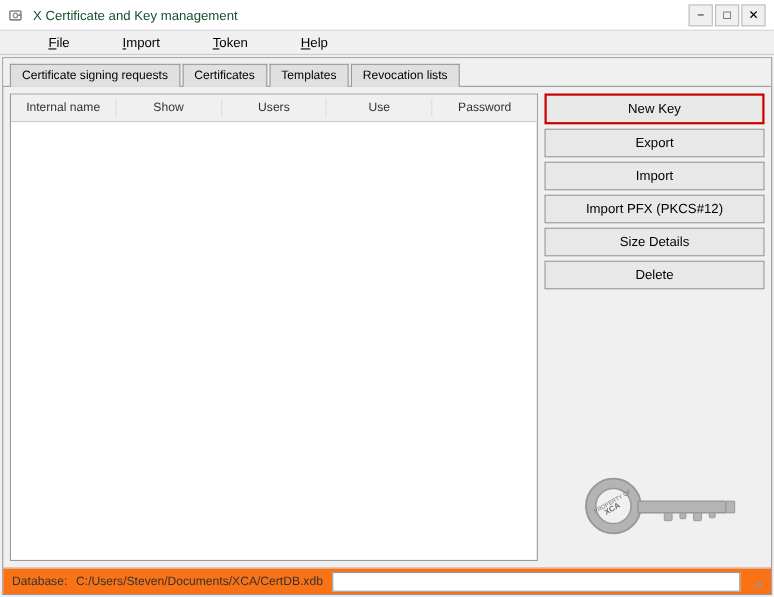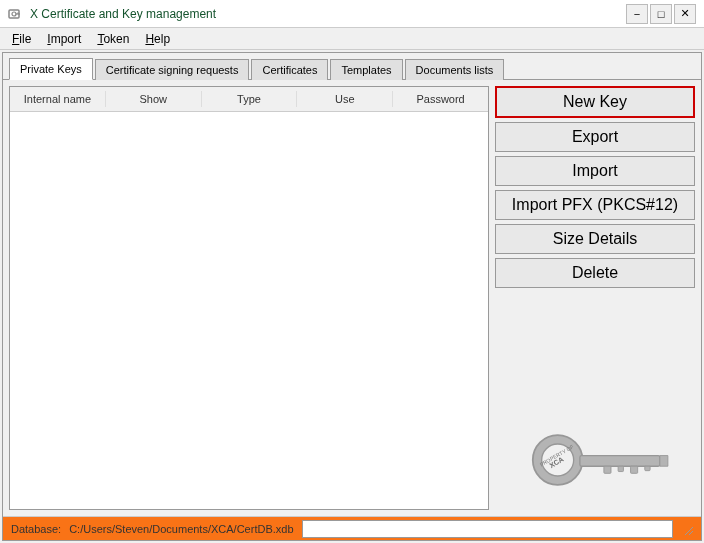--- a/index.html
+++ b/index.html
@@ -58,20 +58,21 @@
       gap: 0;
       padding: 2px 4px;
       border-bottom: 1px solid #ccc;
       height: 22px;
       align-items: center;
     }
     .menu-item {
       padding: 2px 8px;
       cursor: pointer;
       font-size: 12px;
+      margin-left: 32px;
     }
 
     
     .main-window {
       background: #f0f0f0;
       border: 1px solid #999;
       margin: 2px;
       height: calc(543px - 28px - 22px - 4px);
       display: flex;
       flex-direction: column;
@@ -138,21 +139,21 @@
       width: 200px;
       display: flex;
       flex-direction: column;
       gap: 4px;
     }
     .action-btn {
       padding: 5px 10px;
       background: #e8e8e8;
       border: 1px solid #999;
       cursor: pointer;
-      font-size: 16px;
+      font-size: 12px;
       text-align: center;
       width: 100%;
     }
     .action-btn.highlighted {
       border: 2px solid #cc0000;
       background: #e8e8e8;
     }
 
     
     .key-container {
@@ -225,34 +226,33 @@
 <div class="menu-bar">
   <span class="menu-item"><span class="mnemonic">F</span>ile</span>
   <span class="menu-item"><span class="mnemonic">I</span>mport</span>
   <span class="menu-item"><span class="mnemonic">T</span>oken</span>
   <span class="menu-item"><span class="mnemonic">H</span>elp</span>
 </div>
 
 <div class="main-window">
 
   <div class="tabs">
-    <div class="tab active">Private Keys</div>
     <div class="tab">Certificate signing requests</div>
     <div class="tab">Certificates</div>
     <div class="tab">Templates</div>
-    <div class="tab">Documents lists</div>
+    <div class="tab">Revocation lists</div>
   </div>
 
   <div class="content">
 
     <div class="table-panel">
       <div class="table-header">
         <div class="col-header">Internal name</div>
         <div class="col-header">Show</div>
-        <div class="col-header">Type</div>
+        <div class="col-header">Users</div>
         <div class="col-header">Use</div>
         <div class="col-header">Password</div>
       </div>
     </div>
 
     <div class="right-panel">
       <button class="action-btn highlighted">New Key</button>
       <button class="action-btn">Export</button>
       <button class="action-btn">Import</button>
       <button class="action-btn">Import PFX (PKCS#12)</button>

